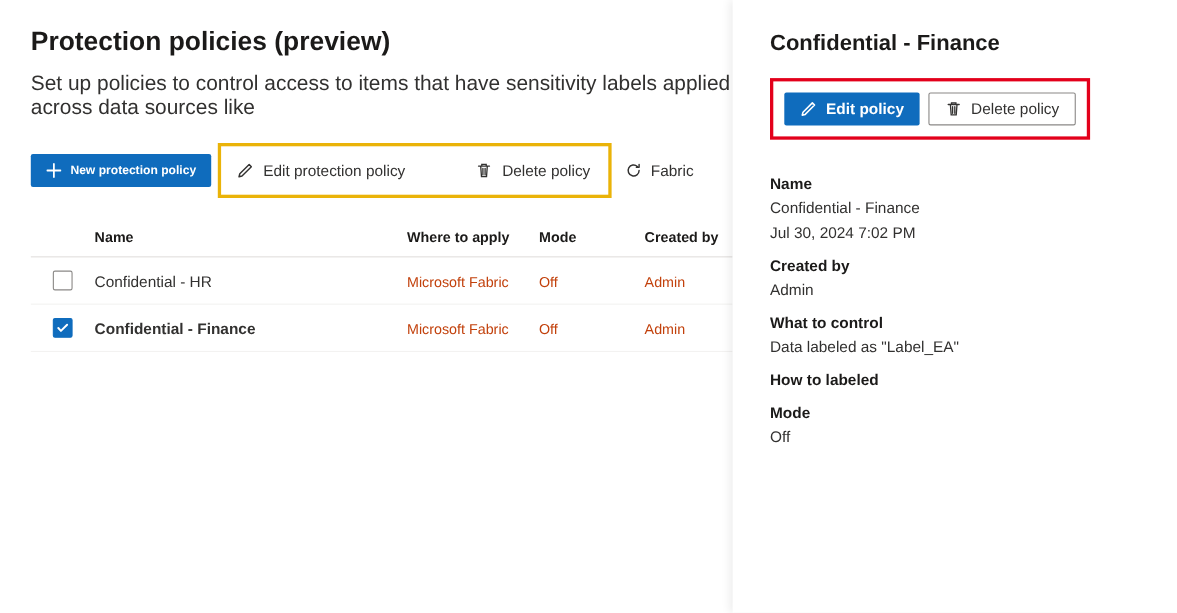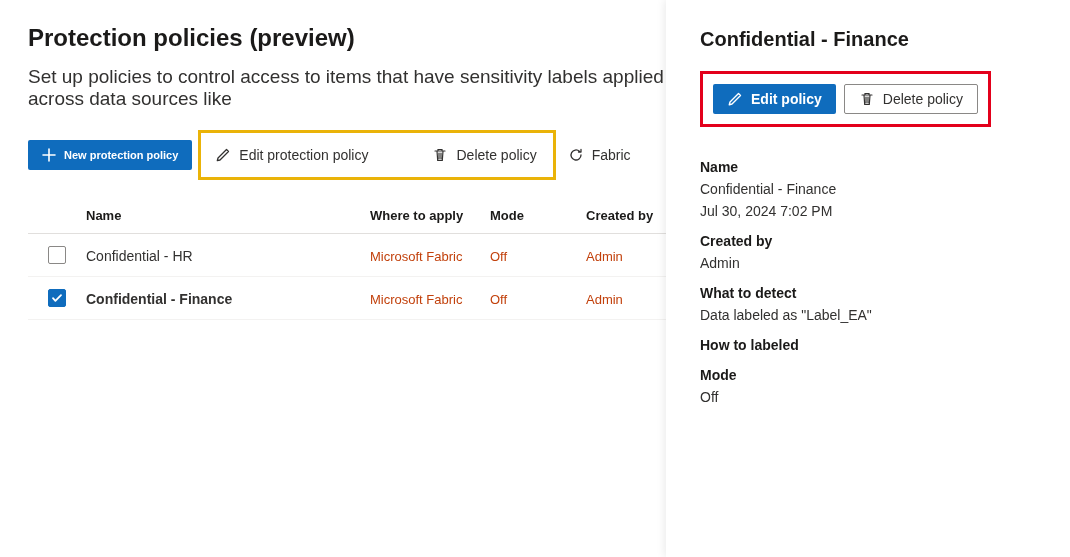--- a/index.html
+++ b/index.html
@@ -244,20 +244,20 @@
 
   <div class="detail-label">Name</div>
   <div class="detail-value">Confidential - Finance</div>
 
 
   <div class="detail-value">Jul 30, 2024 7:02 PM</div>
 
   <div class="detail-label">Created by</div>
   <div class="detail-value">Admin</div>
 
-  <div class="detail-label">What to detect</div>
+  <div class="detail-label">What to control</div>
   <div class="detail-value">Data labeled as "Label_EA"</div>
 
   <div class="detail-label">How to labeled</div>
 
   <div class="detail-label">Mode</div>
   <div class="detail-value">Off</div>
 </div>
 
 </body></html>

